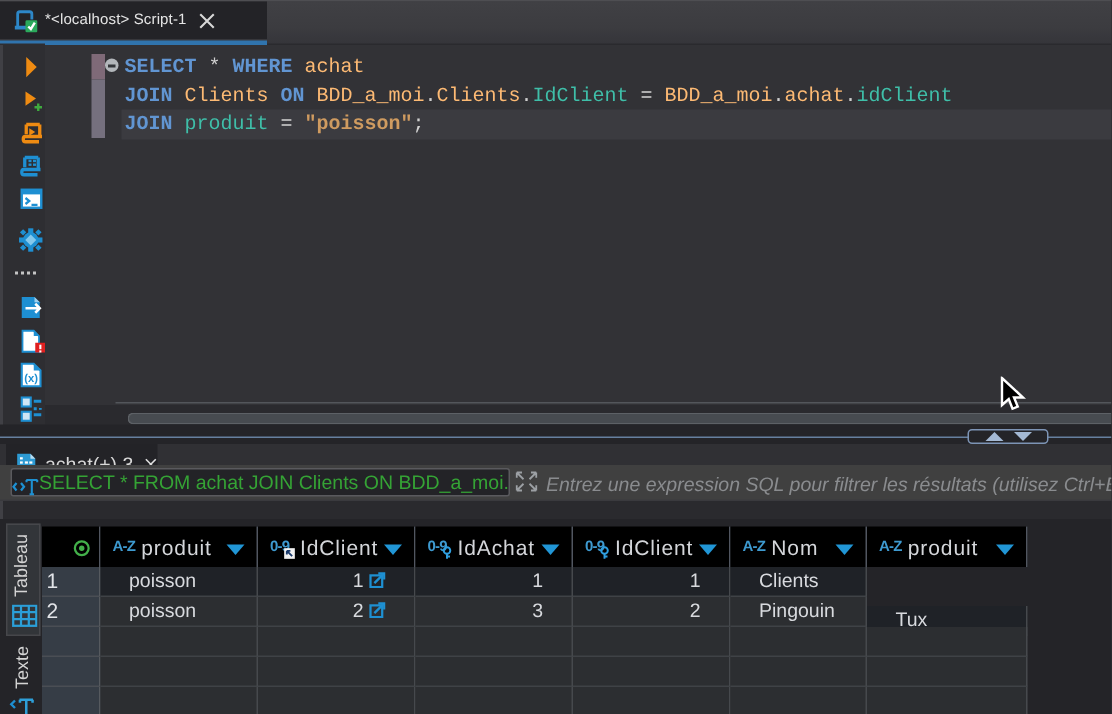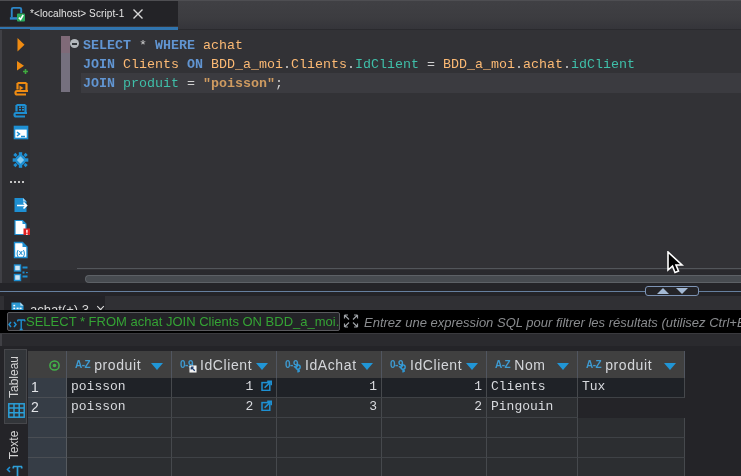--- a/index.html
+++ b/index.html
@@ -29,40 +29,40 @@
   #sashline{left:0;top:291px;width:741px;height:1.2px;background:#66809f;}
   #sashctl{left:645px;top:286px;width:52px;height:8px;background:#242428;border:1px solid #7d94b5;border-radius:3px;display:flex;align-items:center;justify-content:center;gap:7px;}
   .tri-up{width:0;height:0;border-left:6px solid transparent;border-right:6px solid transparent;border-bottom:6px solid #a4b9d4;}
   .tri-dn{width:0;height:0;border-left:6px solid transparent;border-right:6px solid transparent;border-top:6px solid #a4b9d4;}
   
   #rtabbar{left:0;top:296px;width:741px;height:26px;background:#303034;}
   #rtab{left:4px;top:296px;width:101px;height:26px;background:#232327;display:flex;align-items:center;white-space:nowrap;}
   #rtab .lbl{color:#d8d8d8;font-size:13px;margin-left:6px;}
   
   
-  #filterbar{left:0;top:310px;width:741px;height:24px;background:#000000;border-bottom:1px solid #3a3a3e;box-sizing:border-box;white-space:nowrap;overflow:hidden;}
+  #filterbar{left:0;top:310px;width:741px;height:24px;background:#404040;border-bottom:1px solid #3a3a3e;box-sizing:border-box;white-space:nowrap;overflow:hidden;}
   #filterfield{position:absolute;left:7px;top:2px;width:333px;height:19px;background:#232327;border:1px solid #5a5a5e;border-radius:2px;box-sizing:border-box;}
   #rtabstrip{position:absolute;left:105px;top:318px;width:636px;height:4px;background:#3a3a3e;}
   #filtersql{position:absolute;left:26px;top:4px;color:#35a335;font-size:13px;}
   #filterhint{position:absolute;left:364px;top:5px;color:#8a8c8f;font-size:13px;font-style:italic;}
   
   #vstrip{left:0;top:346px;width:28px;height:130px;background:#242428;}
   .vtxt{position:absolute;color:#d4d4d4;font-size:12px;transform:rotate(-90deg);transform-origin:center;white-space:nowrap;}
   #vtab1{left:4px;top:349px;width:23px;height:75px;background:#323539;border:1px solid #46474b;box-sizing:border-box;}
   #vtab2{left:4px;top:426px;width:23px;height:50px;}
   
   #grid{left:28px;top:346px;width:713px;height:130px;background:#242428;}
-  .hcell{position:absolute;top:5px;height:27px;background:#404040;border-right:1px solid #515660;display:flex;align-items:center;box-sizing:border-box;}
+  .hcell{position:absolute;top:5px;height:27px;background:#000000;border-right:1px solid #515660;display:flex;align-items:center;box-sizing:border-box;}
   .hcell .nm{color:#d4d6da;font-size:14px;margin-left:4px;letter-spacing:0.6px;}
   .sort{position:absolute;right:8px;top:12px;width:0;height:0;border-left:6.5px solid transparent;border-right:6.5px solid transparent;border-top:7px solid #2196d6;}
   .typ{color:#3e9ad0;font-size:10px;font-weight:bold;margin-left:8px;letter-spacing:-0.5px;position:relative;}
   .badge{position:absolute;font-size:8px;bottom:-3px;right:-4px;}
   .gut{position:absolute;left:0;width:39px;background:#363d46;border-right:1px solid #565a5f;border-bottom:1px solid #4a4e54;color:#e2e4e8;font-size:14px;box-sizing:border-box;padding-left:3px;}
   .row{position:absolute;left:39px;width:618px;display:flex;}
-  .cell{height:20px;border-right:1px solid #46494d;border-bottom:1px solid #3f4246;box-sizing:border-box;color:#d8dade;font-size:13px;line-height:18px;padding:0 4px;white-space:nowrap;overflow:hidden;font-family:Liberation Mono, monospace;}
+  .cell{height:20px;border-right:1px solid #46494d;border-bottom:1px solid #3f4246;box-sizing:border-box;color:#d8dade;font-size:13px;line-height:18px;padding:0 19px;white-space:nowrap;overflow:hidden;}
   .num{text-align:right;}
   .r1{background:#1f2227;}
   .r2{background:#2c2e31;}
 </style>
 </head>
 <body>
 
   <div class="abs" id="toptabbar"></div>
   <div class="abs" id="toptab">
     <svg width="17" height="17" viewBox="0 0 18 18" style="margin-left:8px">
@@ -291,21 +291,21 @@
     <div class="row" style="top:32px;">
       <div class="cell r1" style="width:105px;">poisson</div>
       <div class="cell num r1" style="width:105px;">1 <svg width="11" height="11" viewBox="0 0 11 11" style="vertical-align:-1px">
           <rect x="1" y="2.6" width="7.8" height="7.8" fill="none" stroke="#1e90d2" stroke-width="1.5"></rect>
           <path d="M3.6 7.8 L9.3 2.1" stroke="#1e90d2" stroke-width="1.6"></path>
           <path d="M6.2 1.3 L10.2 1.3 L10.2 5.3" fill="none" stroke="#1e90d2" stroke-width="1.6"></path>
         </svg></div>
       <div class="cell num r1" style="width:105px;">1</div>
       <div class="cell num r1" style="width:105px;">1</div>
       <div class="cell r1" style="width:91px;">Clients</div>
-      <div class="cell r1" style="width:107px;">Tux</div>
+      <div class="cell r1" style="width:107px;margin-top:26px;">Tux</div>
     </div>
     <div class="row" style="top:52px;">
       <div class="cell r2" style="width:105px;">poisson</div>
       <div class="cell num r2" style="width:105px;">2 <svg width="11" height="11" viewBox="0 0 11 11" style="vertical-align:-1px">
           <rect x="1" y="2.6" width="7.8" height="7.8" fill="none" stroke="#1e90d2" stroke-width="1.5"></rect>
           <path d="M3.6 7.8 L9.3 2.1" stroke="#1e90d2" stroke-width="1.6"></path>
           <path d="M6.2 1.3 L10.2 1.3 L10.2 5.3" fill="none" stroke="#1e90d2" stroke-width="1.6"></path>
         </svg></div>
       <div class="cell num r2" style="width:105px;">3</div>
       <div class="cell num r2" style="width:105px;">2</div>

